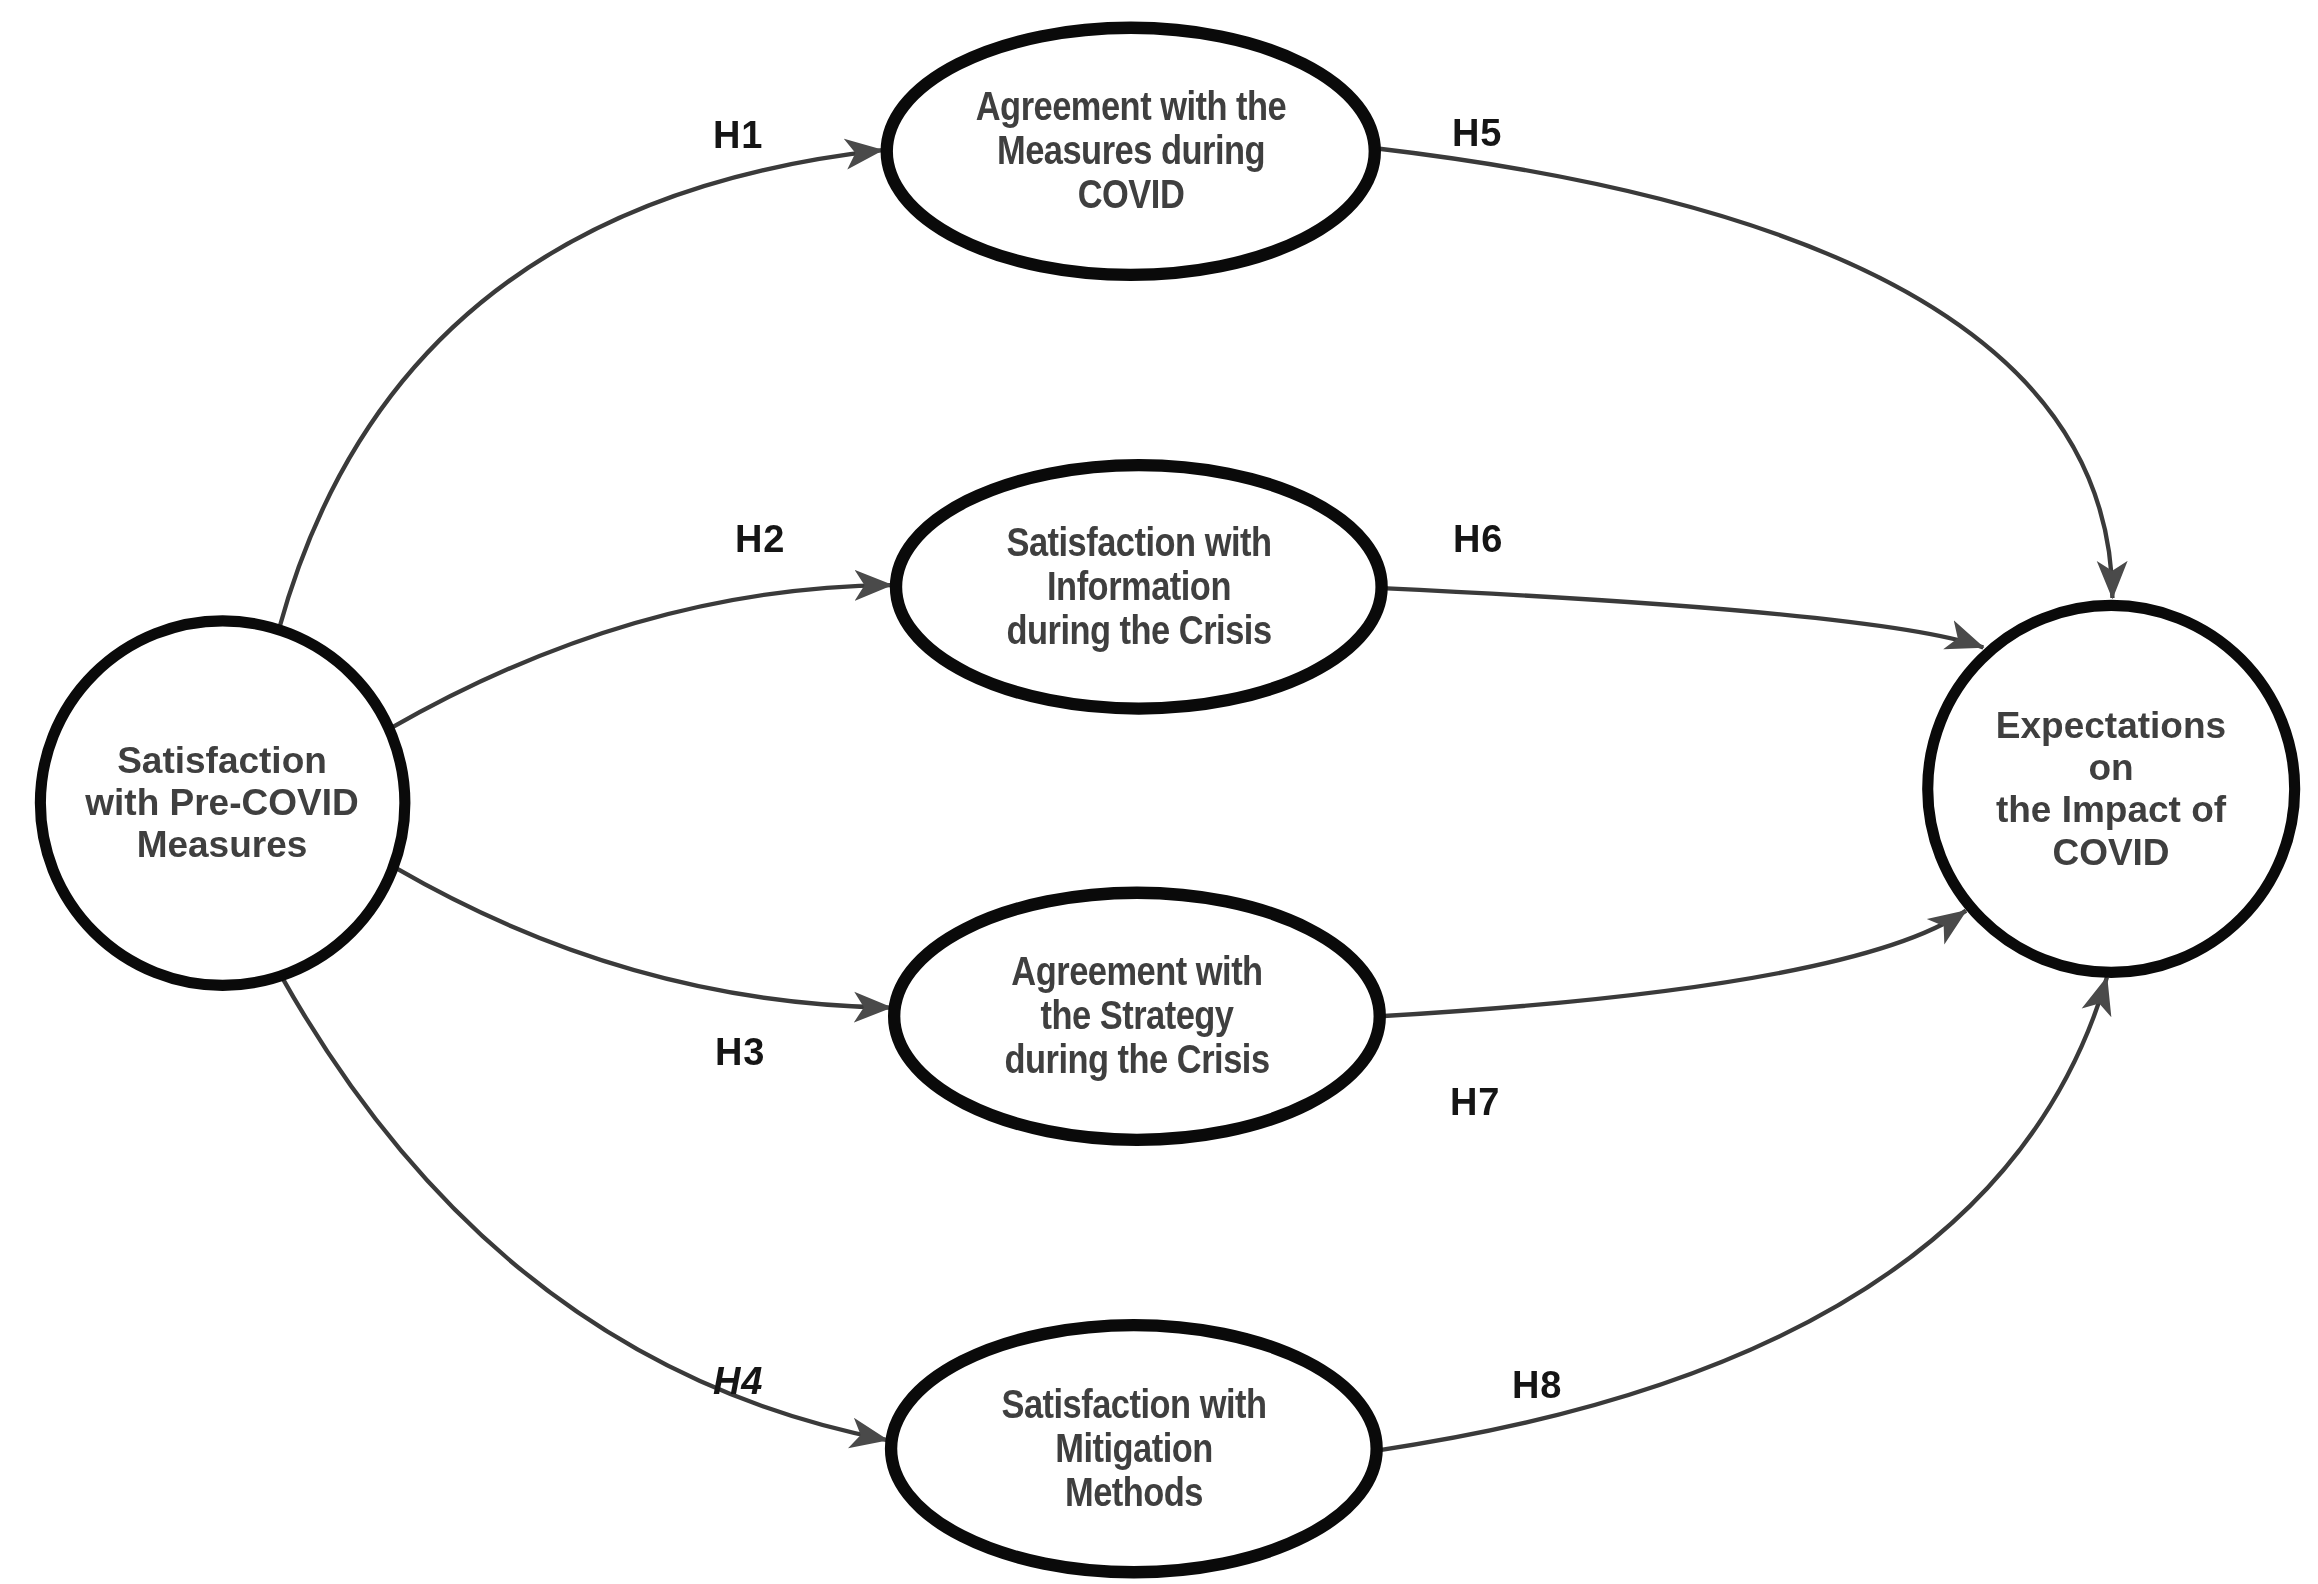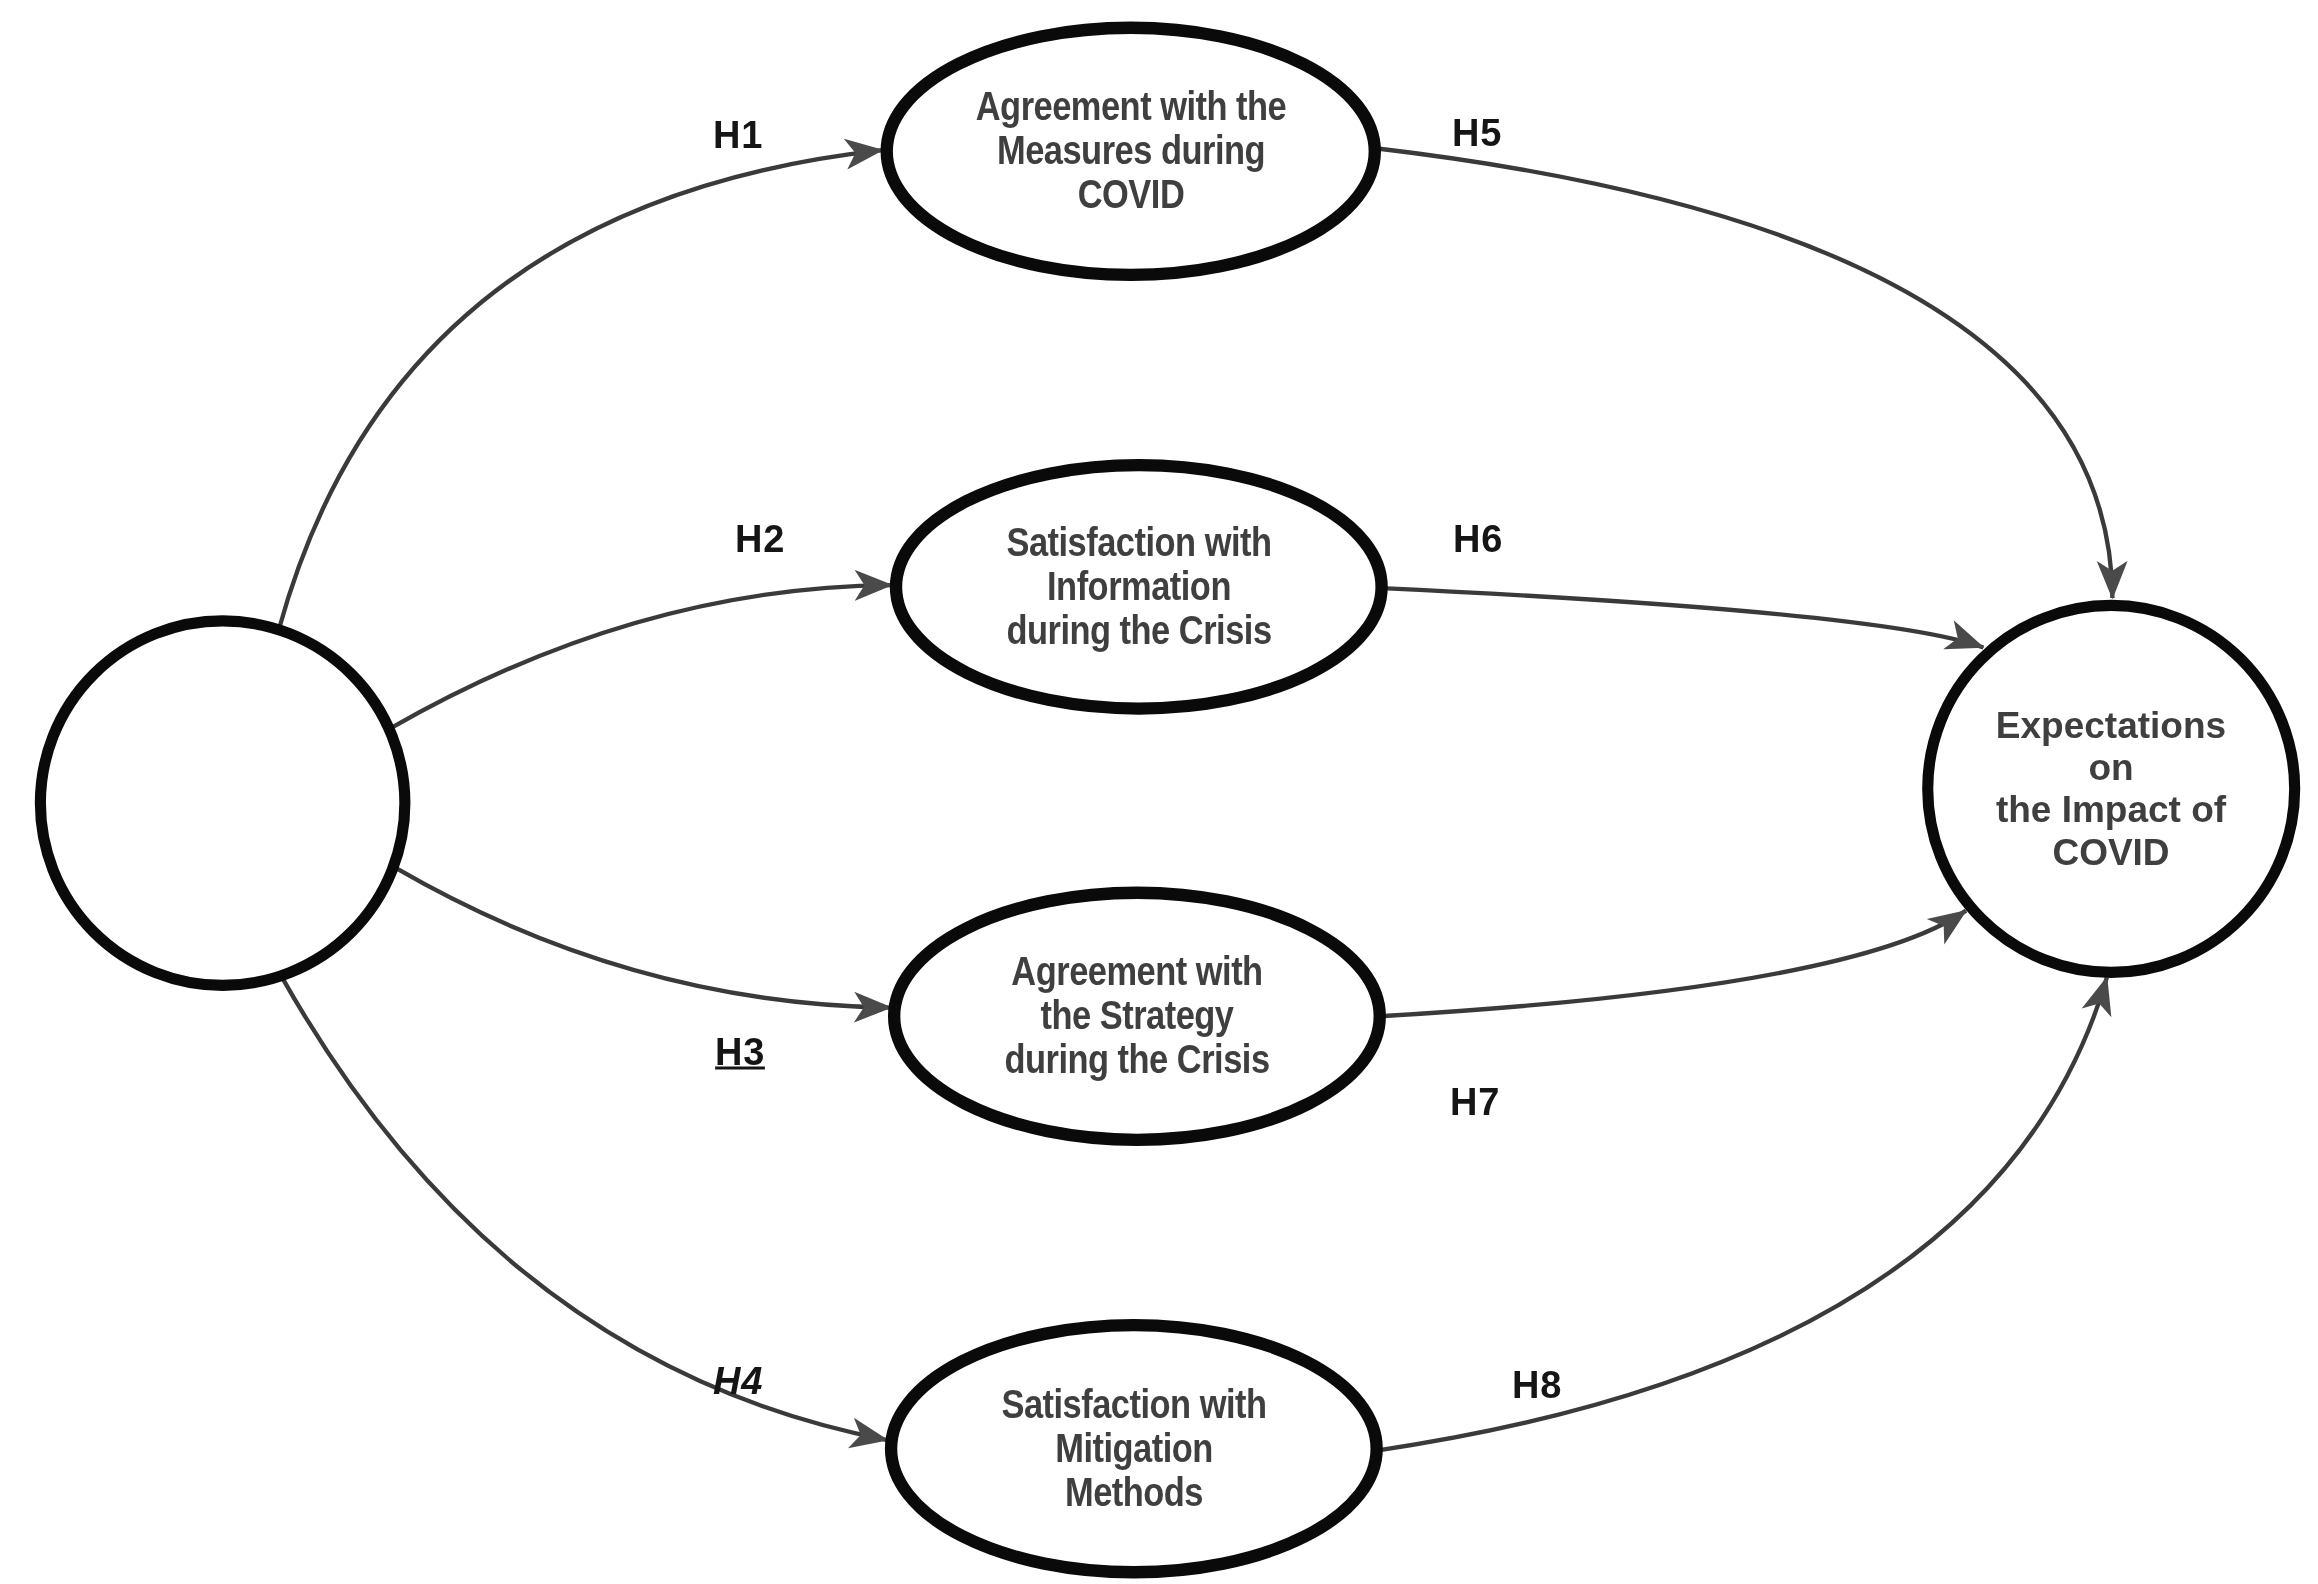--- a/index.html
+++ b/index.html
@@ -76,20 +76,23 @@
     <g fill="#ffffff" stroke="#0a0a0a">
       <circle cx="360" cy="1300" r="295" stroke-width="18"></circle>
       <ellipse cx="1830" cy="245" rx="395" ry="200" stroke-width="20"></ellipse>
       <ellipse cx="1843" cy="950" rx="393" ry="197" stroke-width="20"></ellipse>
       <ellipse cx="1840" cy="1645" rx="393" ry="200" stroke-width="20"></ellipse>
       <ellipse cx="1835" cy="2345" rx="393" ry="200" stroke-width="20"></ellipse>
       <ellipse cx="3417" cy="1277" rx="297" ry="297" stroke-width="18"></ellipse>
     </g>
   </svg>
 
+  <div class="node-label circle-label" style="left:222px; top:803px; width:346px;">Satisfaction
+with Pre-COVID
+Measures</div>
 
   <div class="node-label ellipse-label" style="left:1131px; top:151px; width:470px;">Agreement with the
 Measures during
 COVID</div>
 
   <div class="node-label ellipse-label" style="left:1139px; top:587px; width:470px;">Satisfaction with
 Information
 during the Crisis</div>
 
   <div class="node-label ellipse-label" style="left:1137px; top:1016px; width:470px;">Agreement with
@@ -101,21 +104,21 @@
 Methods</div>
 
   <div class="node-label circle-label" style="left:2111px; top:789px; width:284px;">Expectations on
 the Impact of
 COVID</div>
 
   <div class="h-label" style="left:738px; top:135px;">H1</div>
 
   <div class="h-label" style="left:740px; top:539px;margin-left:20px;">H2</div>
 
-  <div class="h-label" style="left:740px; top:1052px;text-decoration:underline;">H3</div>
+  <div class="h-label" style="left:740px; top:1052px;">H3</div>
 
   <div class="h-label" style="left:738px; top:1381px;font-style:italic;">H4</div>
 
   <div class="h-label" style="left:1477px; top:133px;">H5</div>
 
   <div class="h-label" style="left:1478px; top:539px;">H6</div>
 
   <div class="h-label" style="left:1475px; top:1102px;">H7</div>
 
   <div class="h-label" style="left:1507px; top:1385px;margin-left:30px;">H8</div>

